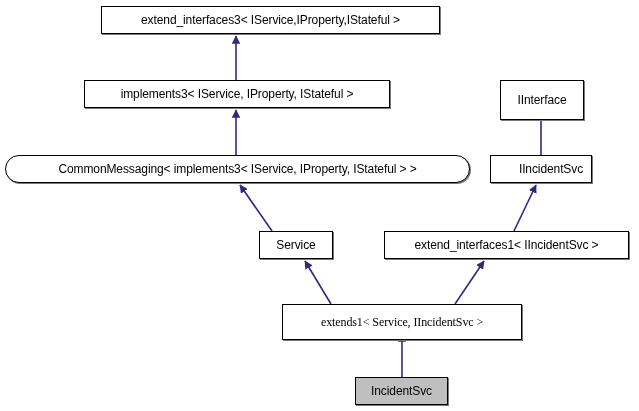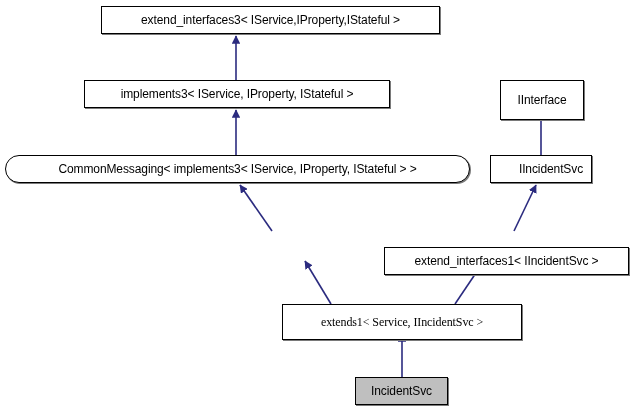--- a/index.html
+++ b/index.html
@@ -81,22 +81,25 @@
   </div>
 
   <div class="node" style="left: 5px; top: 155px; width: 465px; height: 28px; border-radius: 14px;">
     <span class="node-label">CommonMessaging&lt; implements3&lt; IService, IProperty, IStateful &gt; &gt;</span>
   </div>
 
   <div class="node" style="left: 490px; top: 155px; width: 102px; height: 28px; padding-left: 20px;">
     <span class="node-label">IIncidentSvc</span>
   </div>
 
+  <div class="node" style="left: 259px; top: 231px; width: 74px; height: 28px;">
+    <span class="node-label">Service</span>
+  </div>
 
-  <div class="node" style="left: 384px; top: 231px; width: 245px; height: 28px; margin-top: 16px;">
+  <div class="node" style="left: 384px; top: 231px; width: 245px; height: 28px;">
     <span class="node-label">extend_interfaces1&lt; IIncidentSvc &gt;</span>
   </div>
 
   <div class="node" style="left: 282px; top: 304px; width: 240px; height: 36px; font-family: Liberation Serif, serif;">
     <span class="node-label">extends1&lt; Service, IIncidentSvc &gt;</span>
   </div>
 
   <div class="node highlight" style="left: 355px; top: 377px; width: 93px; height: 28px;">
     <span class="node-label">IncidentSvc</span>
   </div>

